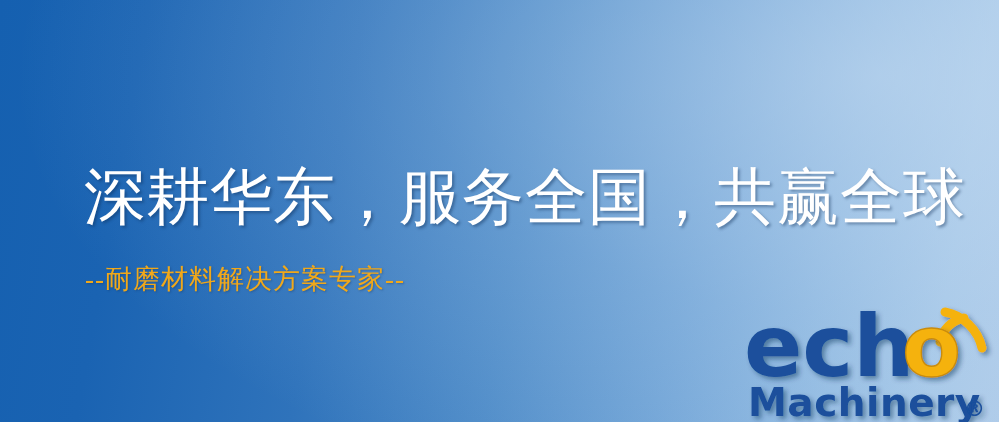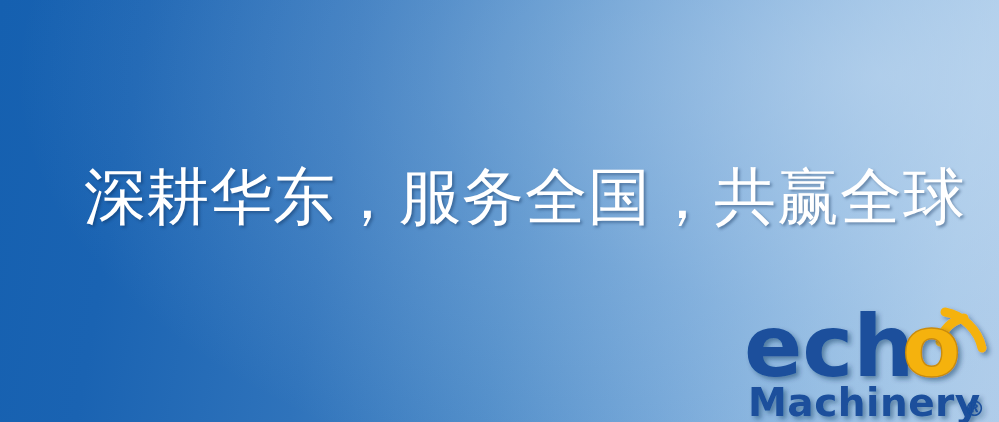--- a/index.html
+++ b/index.html
@@ -92,20 +92,21 @@
 </style>
 </head>
 <body>
 
 <div id="banner">
 
   <div id="banner-sheen"></div>
 
   <h1 class="headline">深耕华东，服务全国，共赢全球</h1>
 
+  <p class="subtitle">--耐磨材料解决方案专家--</p>
 
   <div id="logo">
     <svg viewBox="0 0 257 126" xmlns="http://www.w3.org/2000/svg">
       <defs>
         <filter id="dropsh" x="-25%" y="-25%" width="160%" height="170%">
           <feDropShadow dx="3" dy="3" stdDeviation="2.6" flood-color="#0d2d55" flood-opacity="0.45"></feDropShadow>
         </filter>
       </defs>
 
       <g filter="url(#dropsh)">

